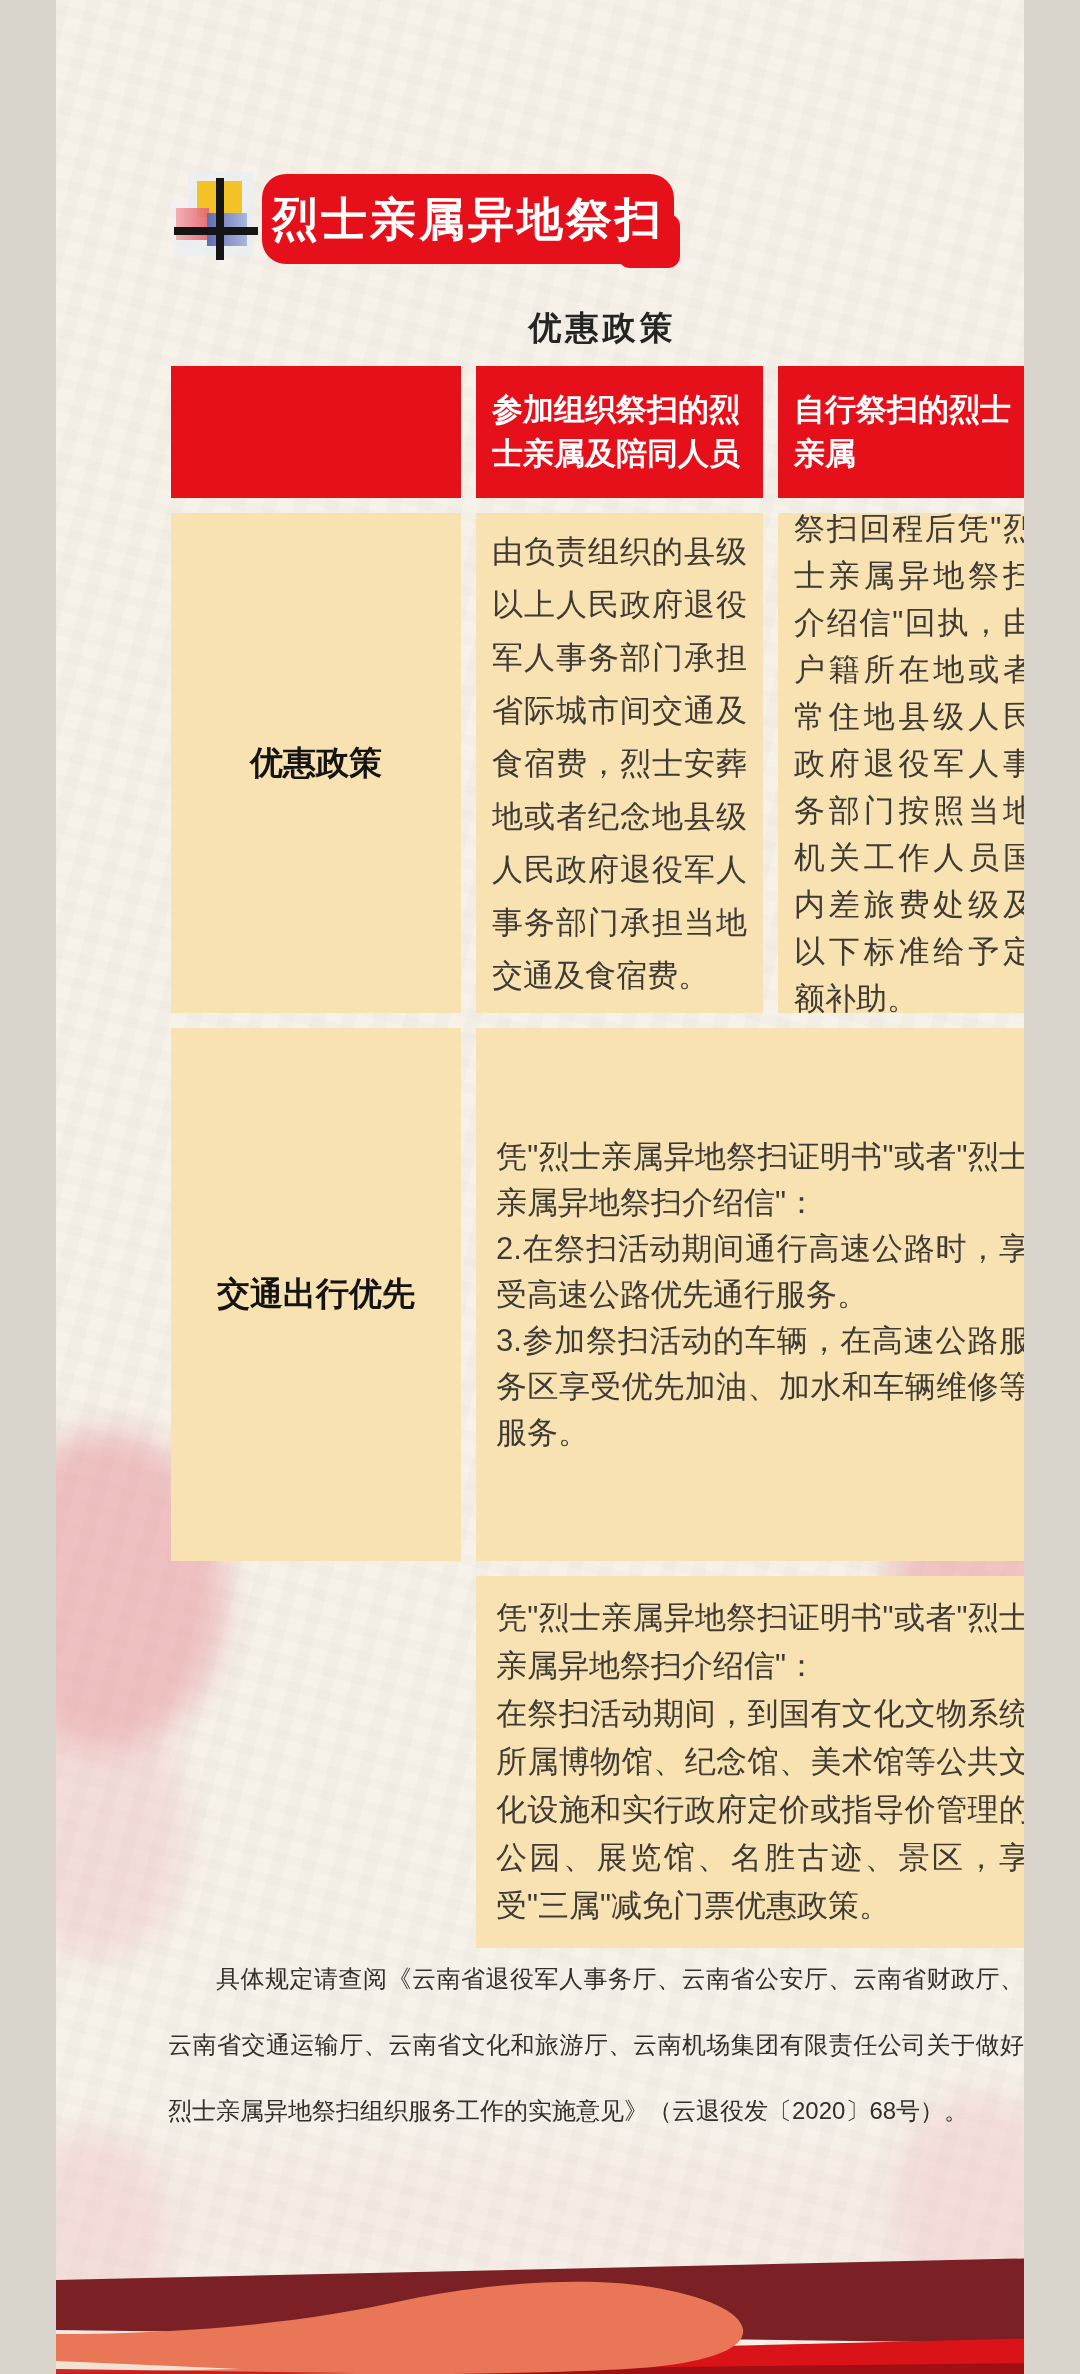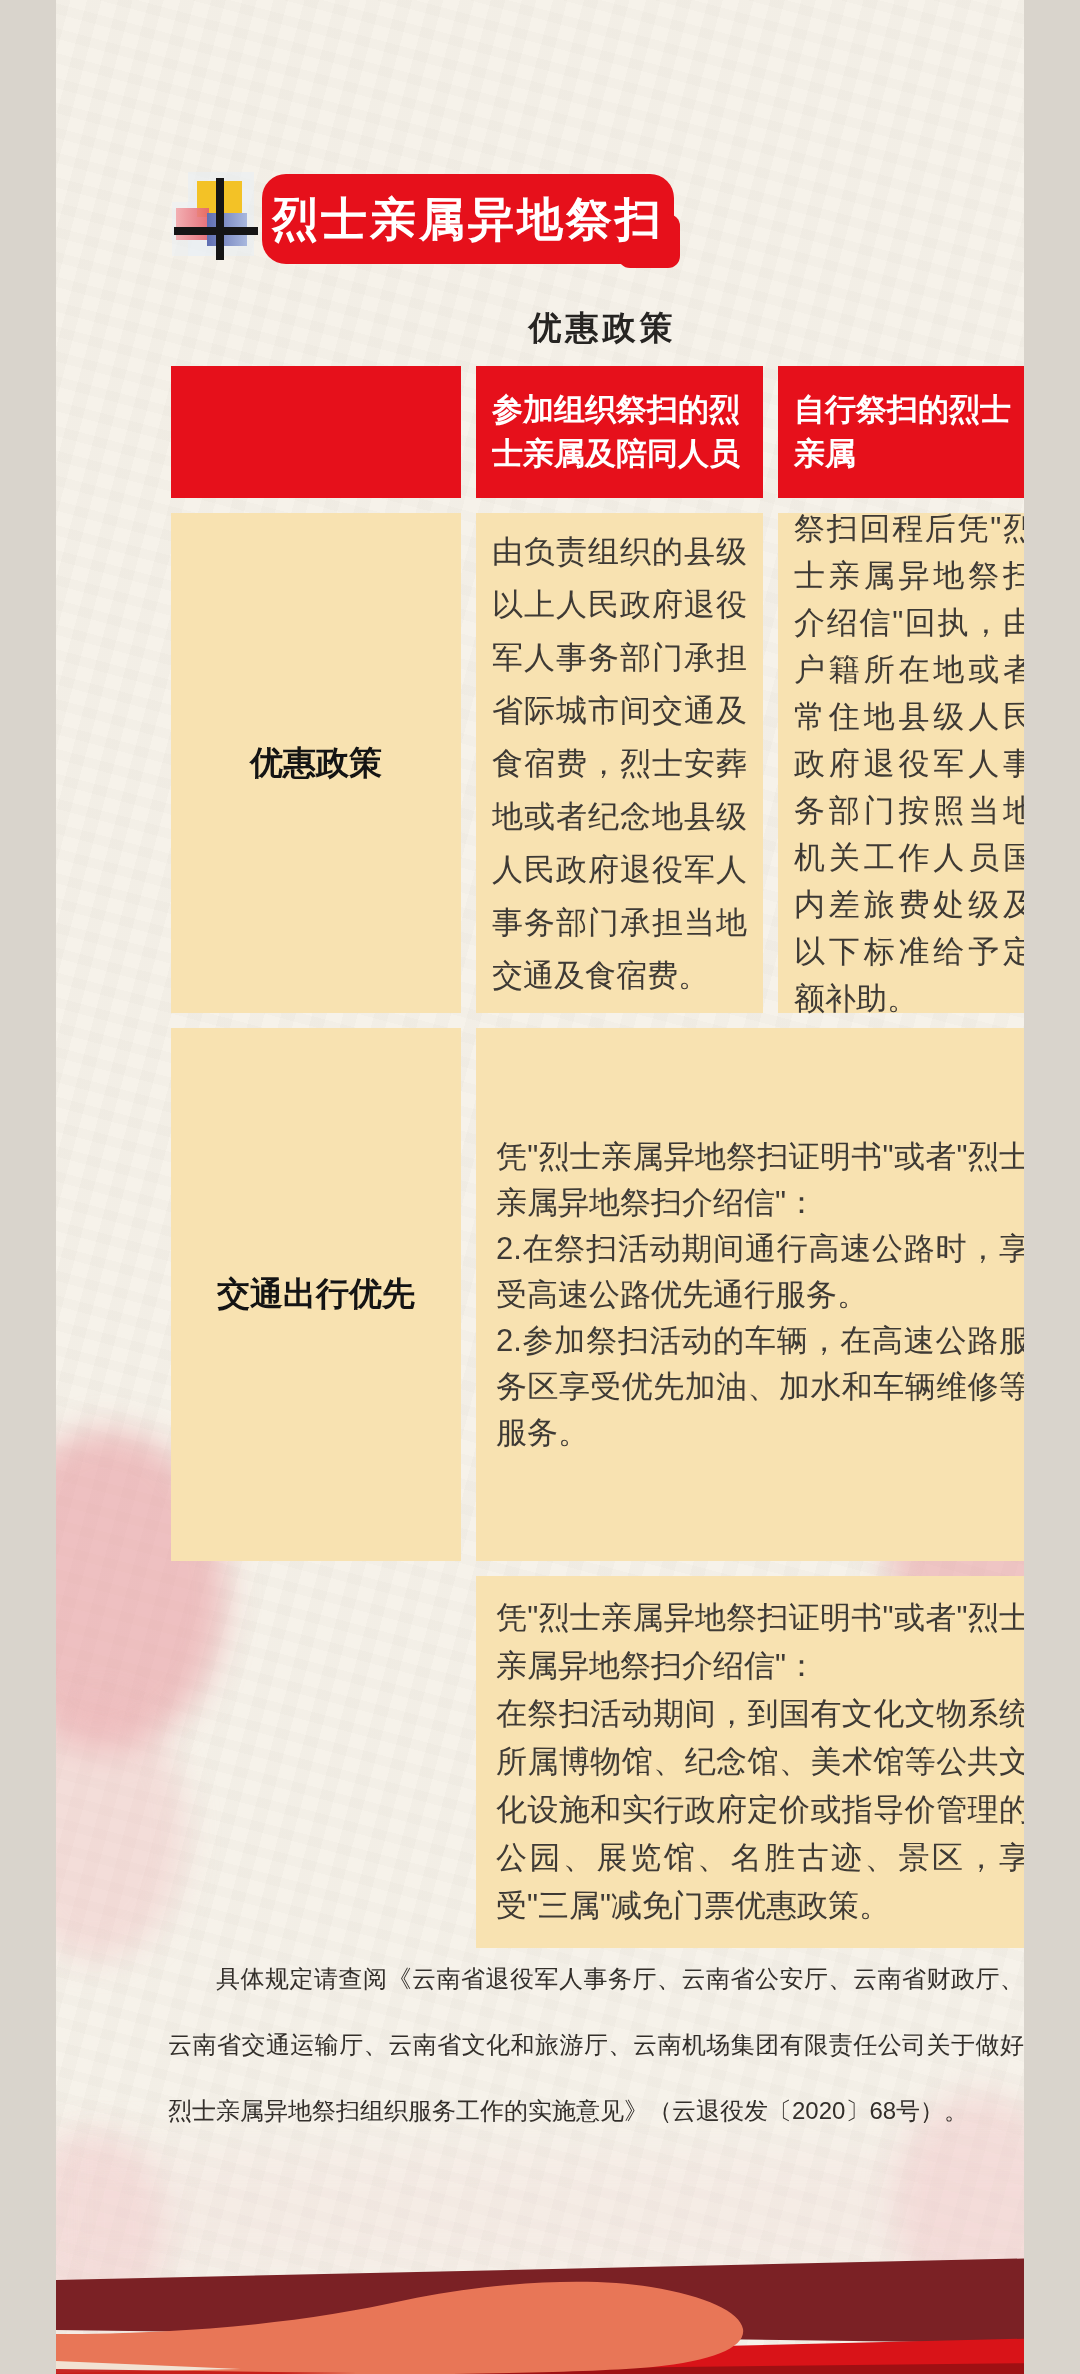--- a/index.html
+++ b/index.html
@@ -143,21 +143,21 @@
       <p>由负责组织的县级以上人民政府退役军人事务部门承担省际城市间交通及食宿费，烈士安葬地或者纪念地县级人民政府退役军人事务部门承担当地交通及食宿费。</p>
     </div>
     <div class="bcell textcell lh47">
       <p>祭扫回程后凭"烈士亲属异地祭扫介绍信"回执，由户籍所在地或者常住地县级人民政府退役军人事务部门按照当地机关工作人员国内差旅费处级及以下标准给予定额补助。</p>
     </div>
 
     <div class="bcell labelcell">交通出行优先</div>
     <div class="bcell textcell merged lh46">
       <p>凭"烈士亲属异地祭扫证明书"或者"烈士亲属异地祭扫介绍信"：</p>
       <p>2.在祭扫活动期间通行高速公路时，享受高速公路优先通行服务。</p>
-      <p>2.参加祭扫活动的车辆，在高速公路服务区享受优先加油、加水和车辆维修等服务。</p>
+      <p>3.参加祭扫活动的车辆，在高速公路服务区享受优先加油、加水和车辆维修等服务。</p>
     </div>
 
     <div class="bcell textcell merged lh48">
       <p>凭"烈士亲属异地祭扫证明书"或者"烈士亲属异地祭扫介绍信"：</p>
       <p>在祭扫活动期间，到国有文化文物系统所属博物馆、纪念馆、美术馆等公共文化设施和实行政府定价或指导价管理的公园、展览馆、名胜古迹、景区，享受"三属"减免门票优惠政策。</p>
     </div>
   </div>
 
   <div class="footer-text">具体规定请查阅《云南省退役军人事务厅、云南省公安厅、云南省财政厅、云南省交通运输厅、云南省文化和旅游厅、云南机场集团有限责任公司关于做好烈士亲属异地祭扫组织服务工作的实施意见》（云退役发〔2020〕68号）。</div>
 

